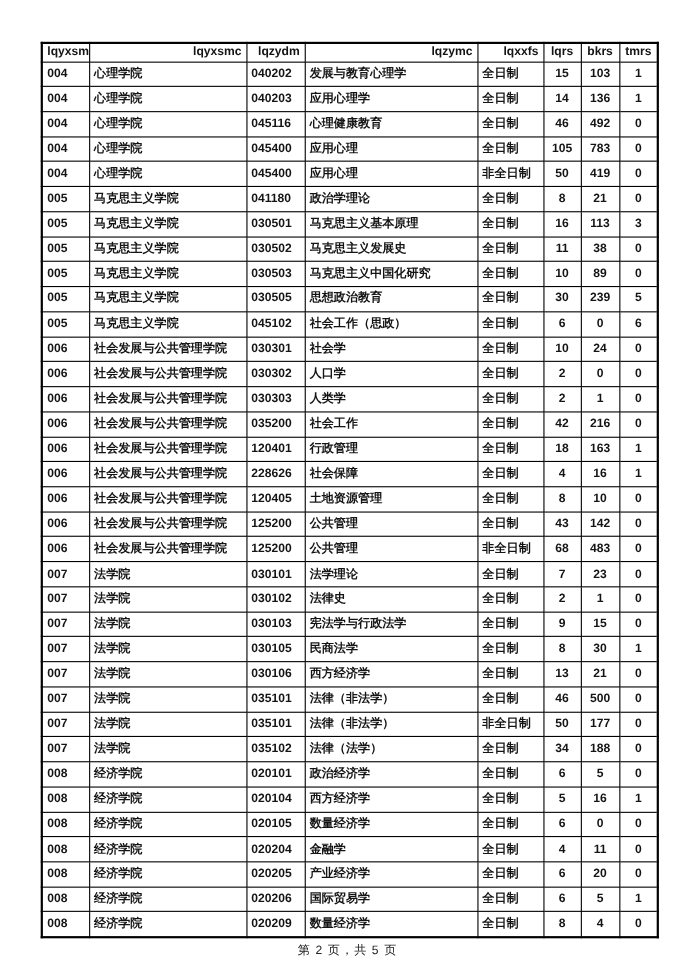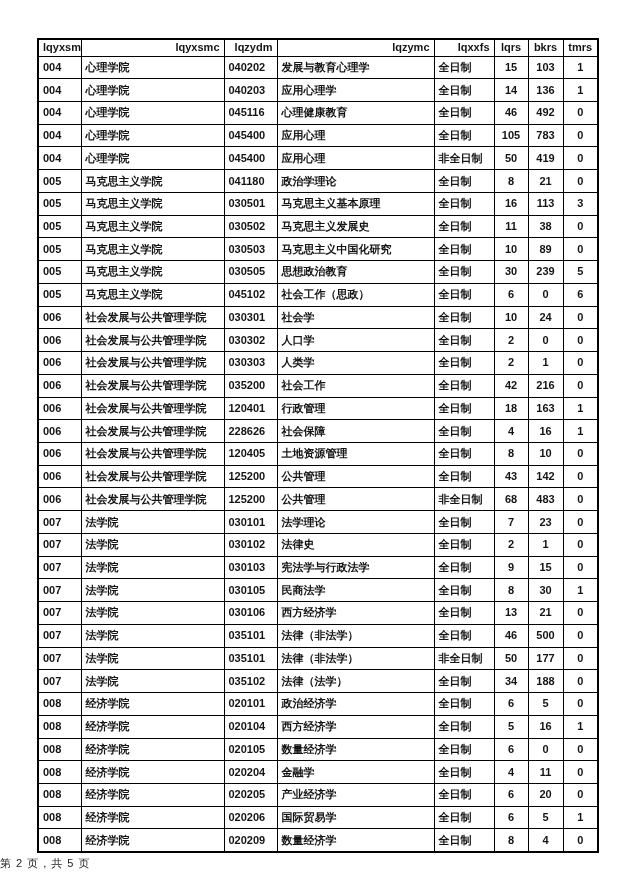--- a/index.html
+++ b/index.html
@@ -29,21 +29,21 @@
     overflow:hidden;white-space:nowrap;
     text-align:left;line-height:1;
   }
   th{font-weight:700;text-align:right;}
   td{font-weight:600;}
   th.num,td.num{text-align:center;padding:0 1px;}
   thead tr{height:17px;}
   tbody tr{height:22px;}
   .footer{
     position:absolute;top:856px;left:0;width:632px;
-    text-align:left;font-size:11px;color:#222;letter-spacing:1px;
+    text-align:center;font-size:11px;color:#222;letter-spacing:1px;
   }
   .watermark{
     position:absolute;top:834px;right:2px;
     font-size:20px;font-weight:700;letter-spacing:1px;
     color:#b3b3b3;
     -webkit-text-stroke:1px #8f8f8f;
     opacity:0.9;
   }
 </style>
 </head>

